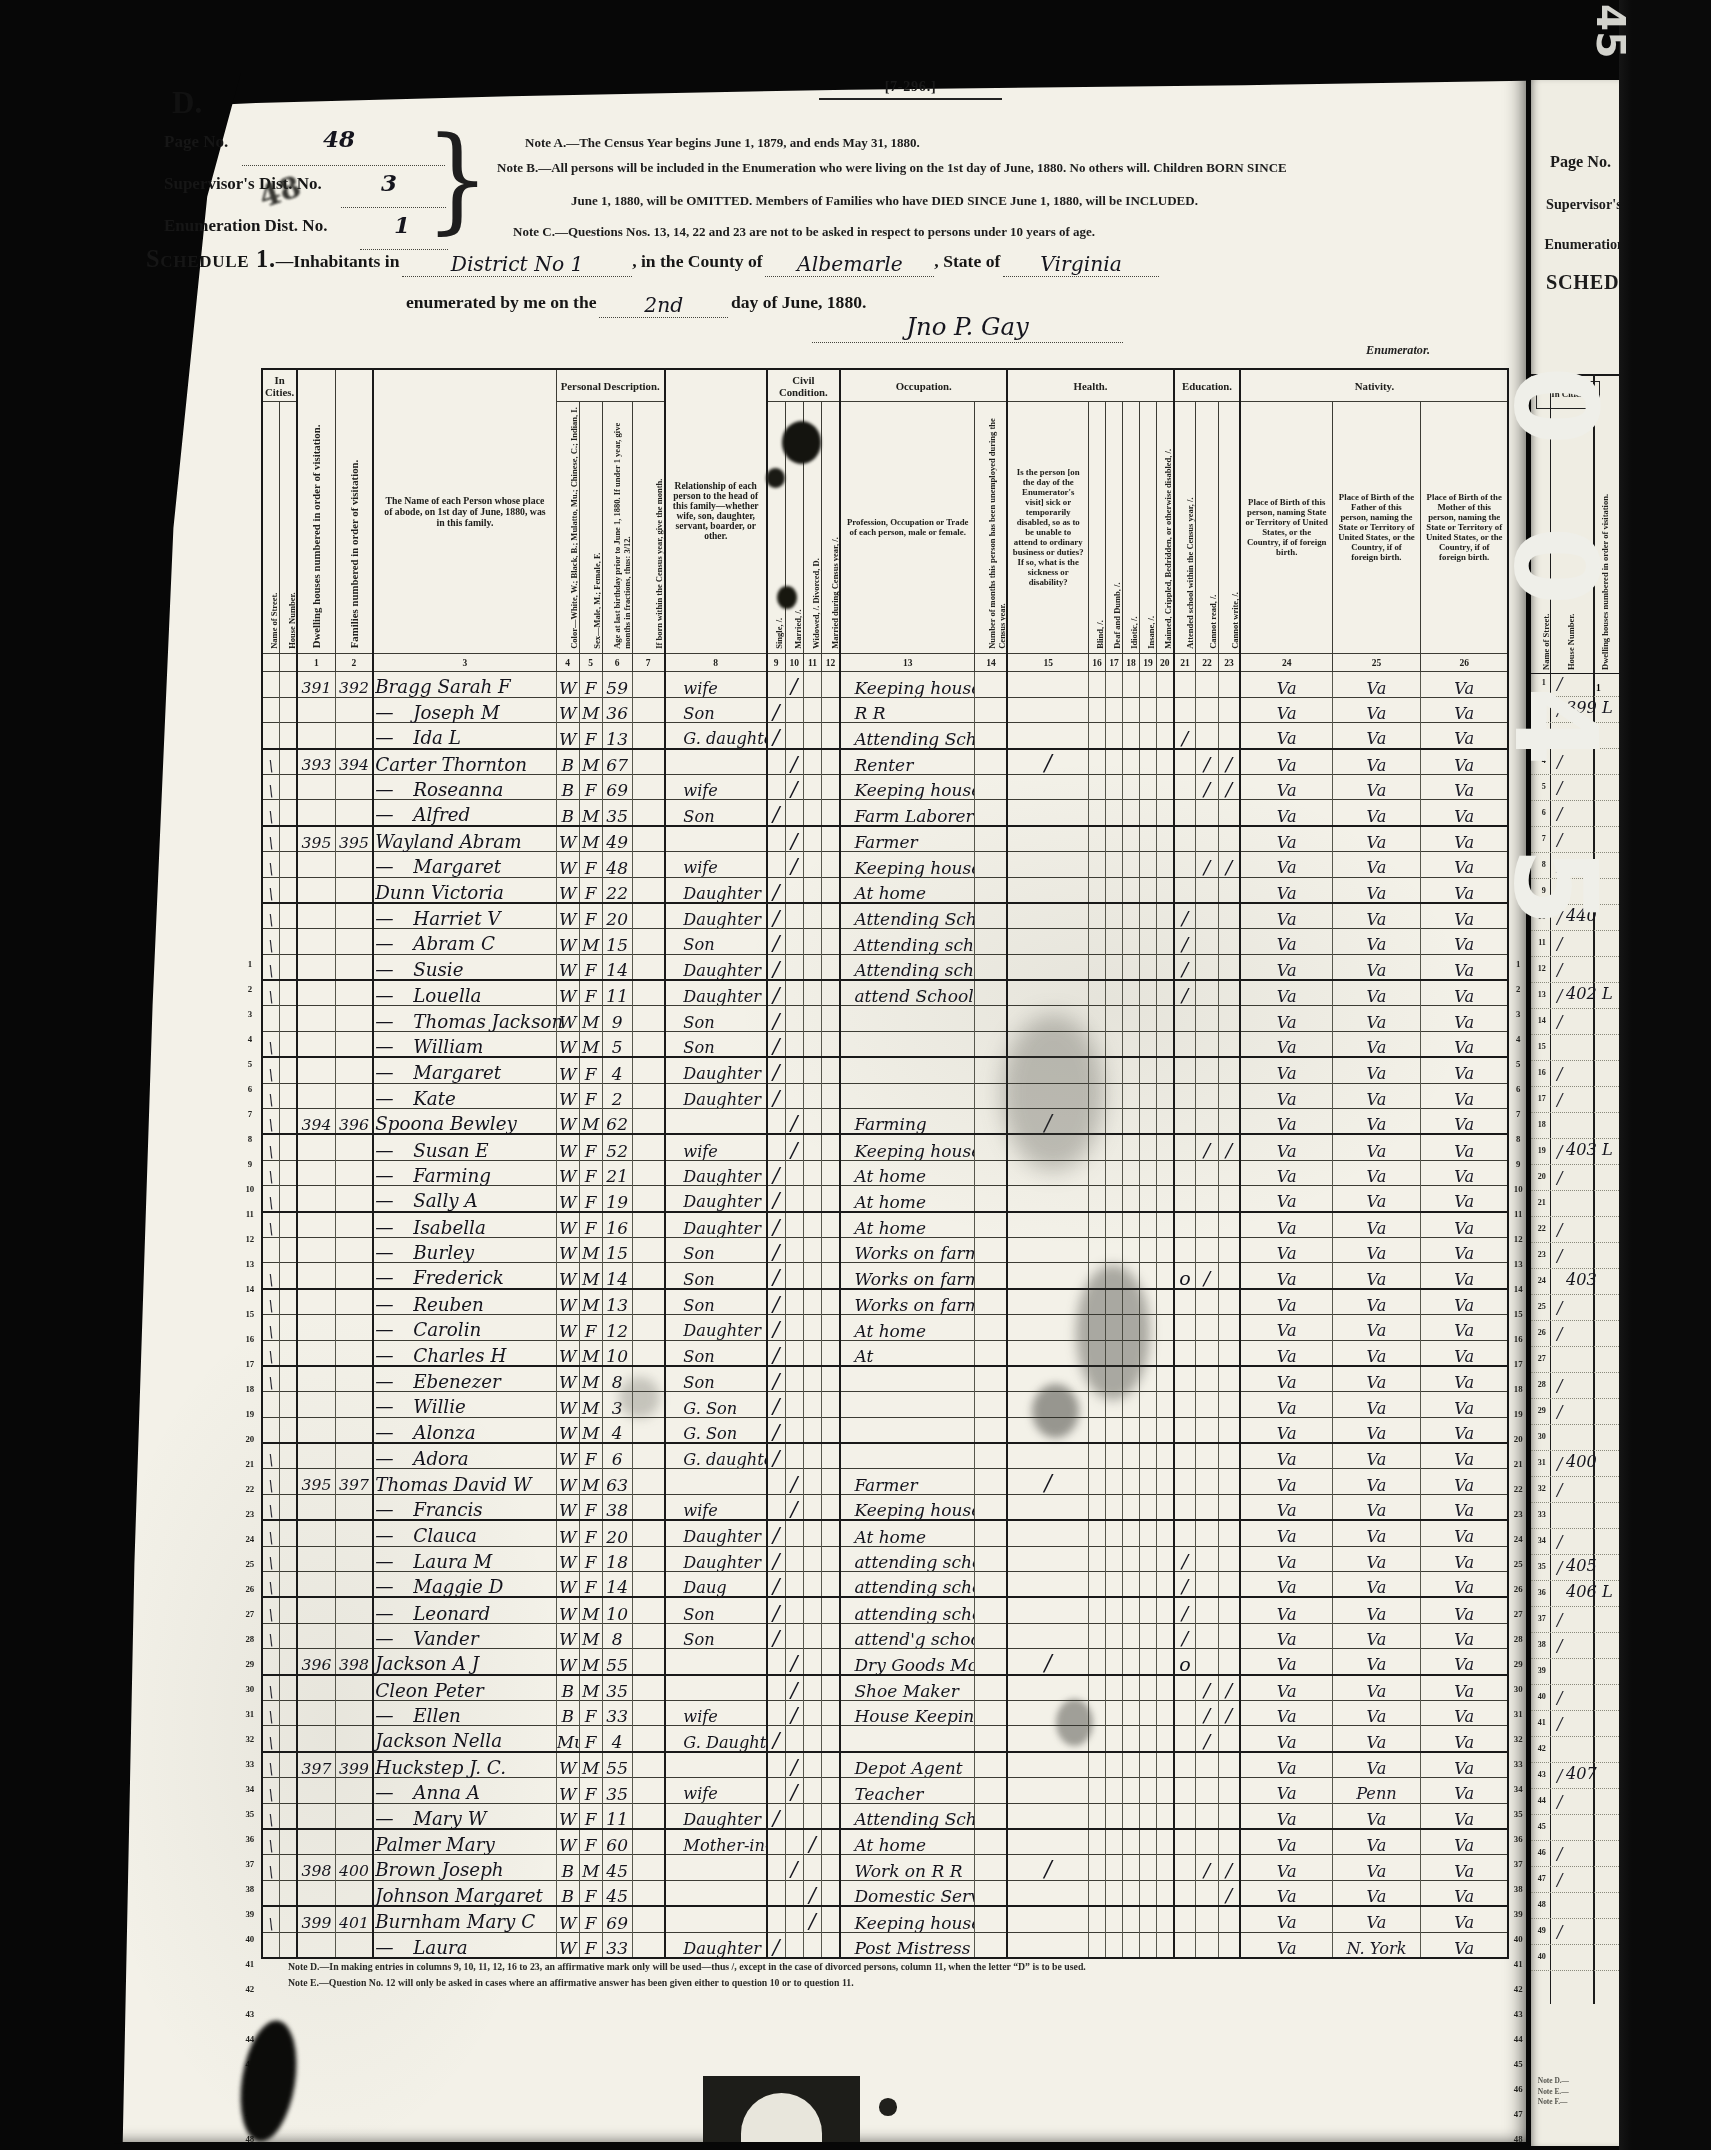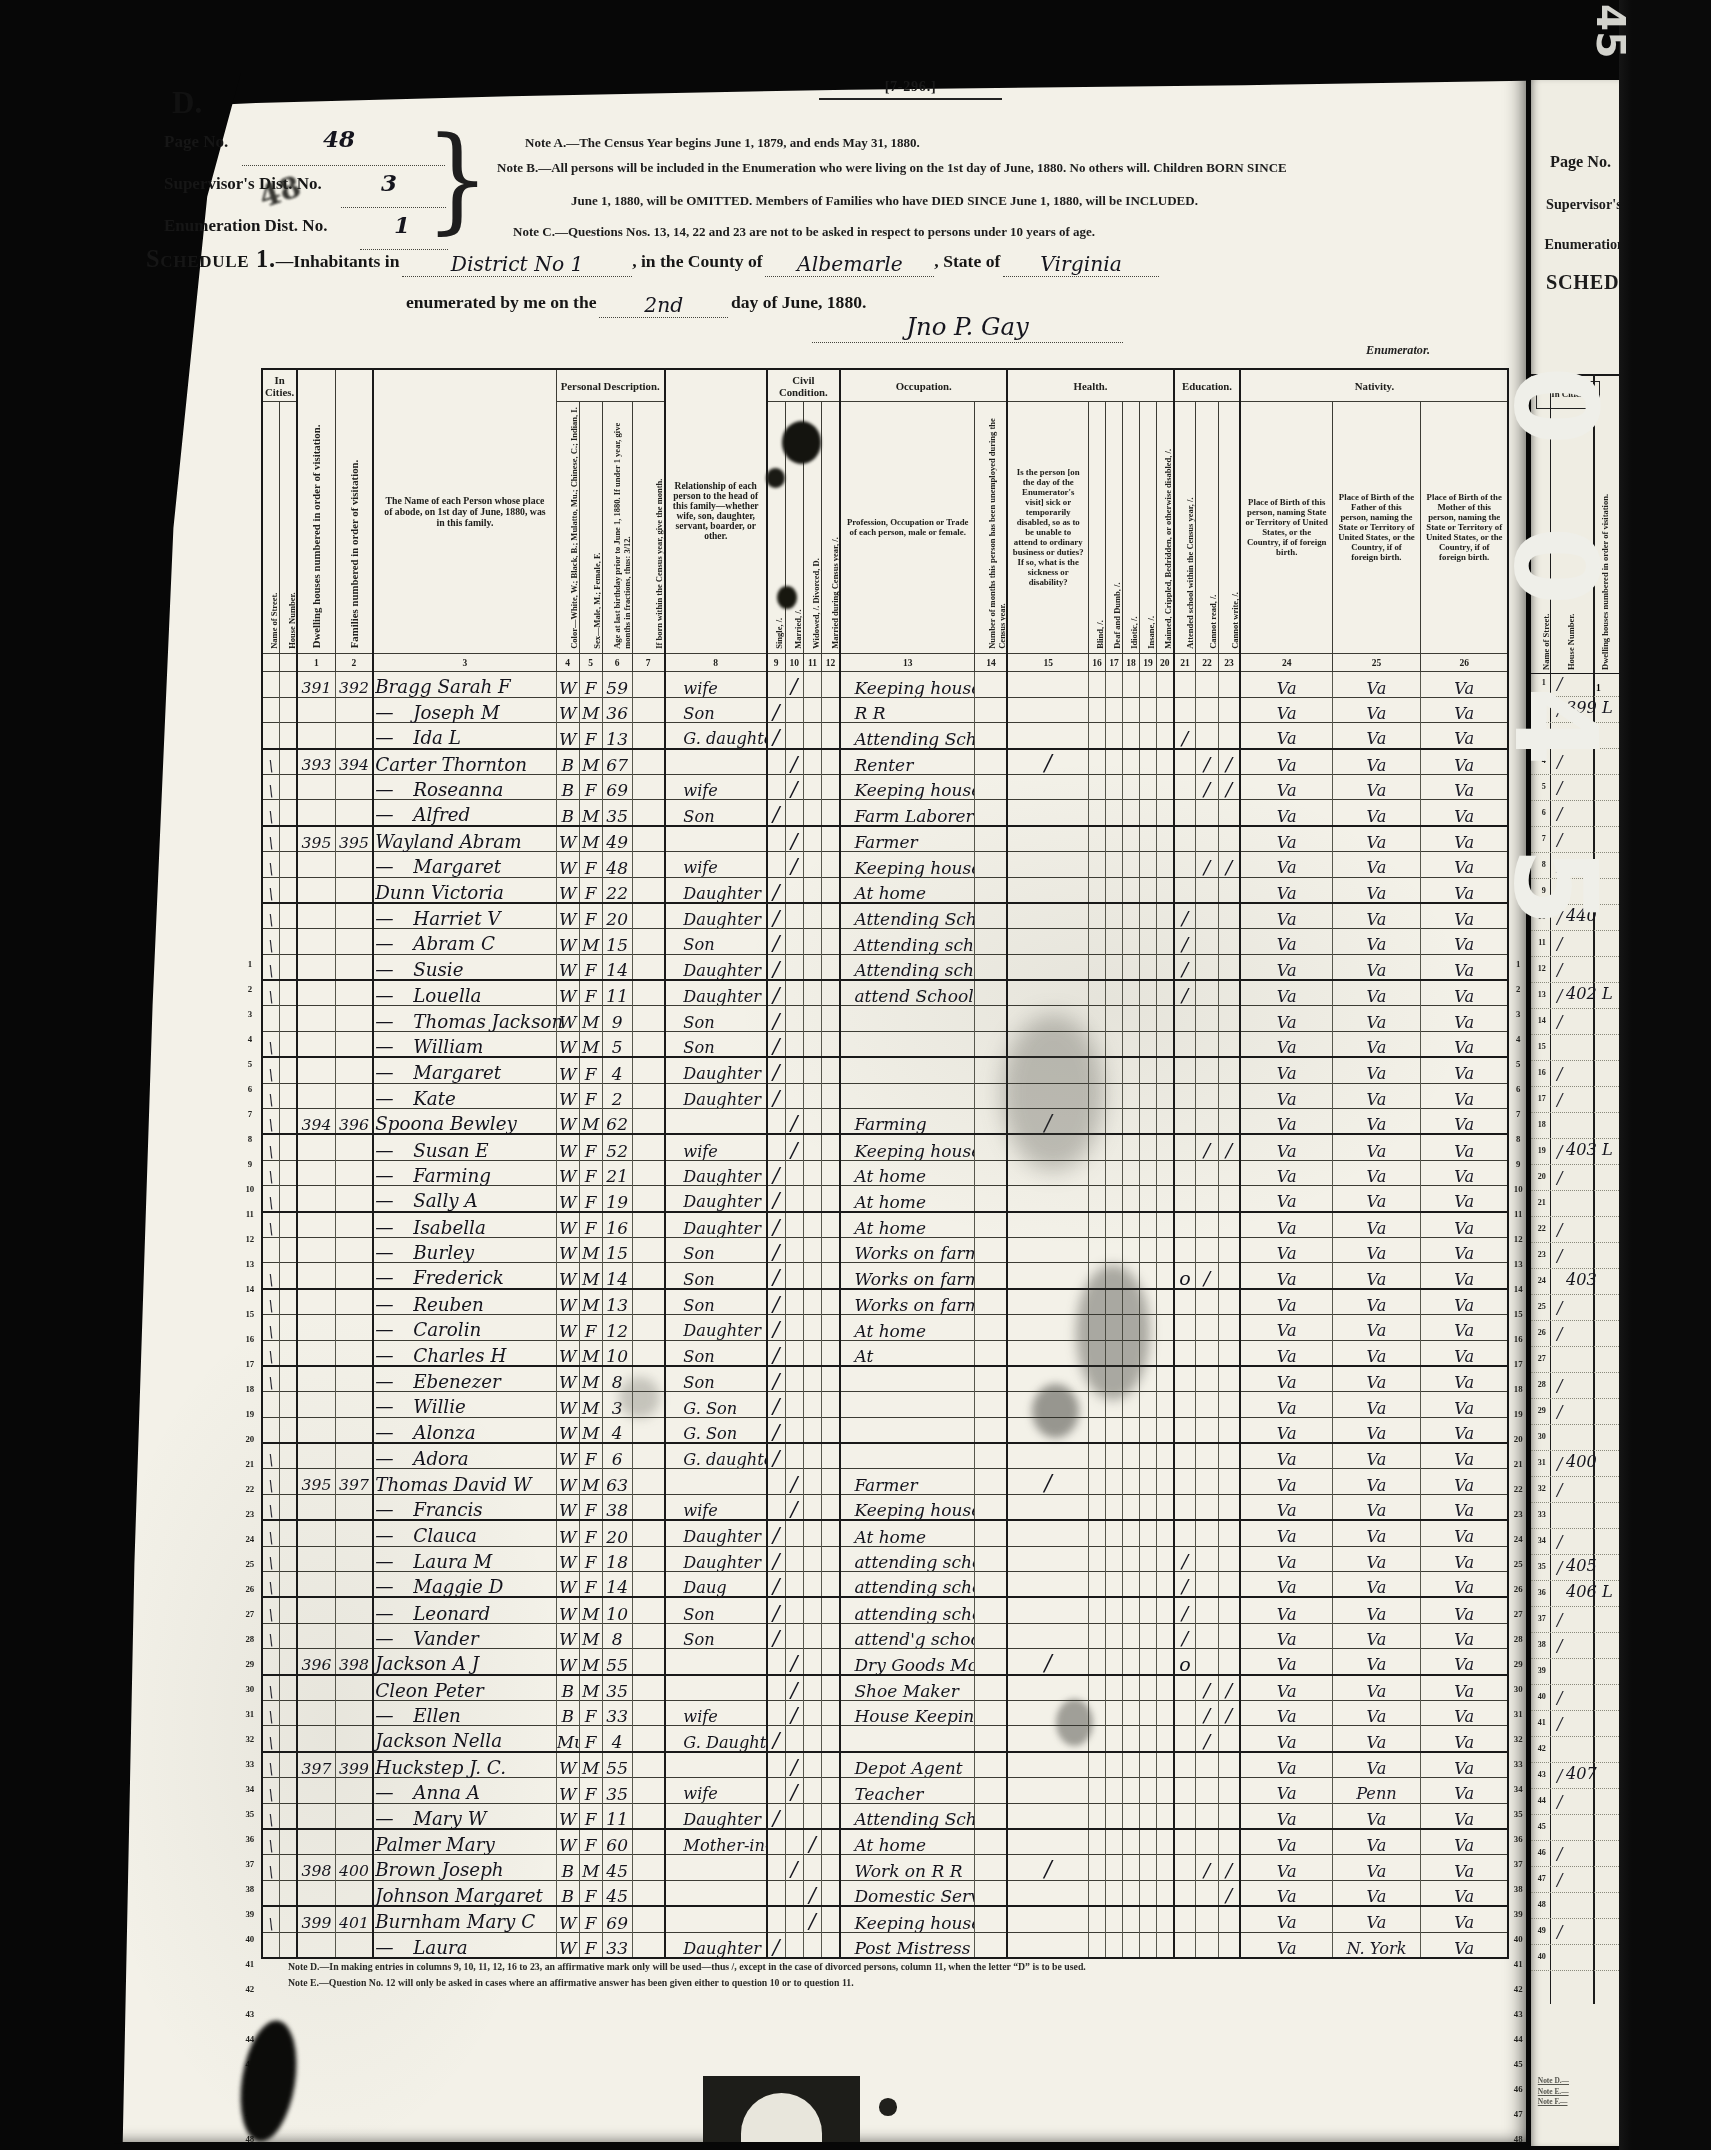--- a/index.html
+++ b/index.html
@@ -94,21 +94,21 @@
   .rbox .v1{position:absolute;left:9.5px;bottom:2.7px;height:203px;}
   .rbox .v2{position:absolute;left:35px;bottom:2.7px;height:203px;}
   .rbox .v3{position:absolute;left:69px;bottom:2.7px;height:284px;}
   .rvt{writing-mode:vertical-rl;transform:rotate(180deg);font:bold 8.5px "Liberation Serif",serif;color:#20201d;}
   .rline{position:absolute;top:294px;bottom:142px;width:0;border-left:1.7px solid #1c1c1c;}
   #rrows{position:absolute;left:0;top:591px;width:88px;}
   #rrows .rr{position:relative;height:25px;border-bottom:0.7px dotted #8a8a7c;}
   #rrows .rr .n{position:absolute;left:1.4px;top:6.8px;width:13.5px;text-align:right;font:bold 8.1px "Liberation Serif",serif;color:#22221f;}
   #rrows .rr .tick{position:absolute;left:26px;top:2.7px;font:italic 16.2px "DejaVu Serif",serif;color:#2a2a33;}
   #rrows .rr .ent{position:absolute;left:35px;top:1.4px;font:italic 16.2px "DejaVu Serif",serif;color:#15151e;white-space:nowrap;}
-  .rnotes{position:absolute;left:6.8px;bottom:39px;font:bold 7.4px "Liberation Serif",serif;color:#55554e;line-height:10.2px;text-decoration:underline;}
+  .rnotes{position:absolute;left:6.8px;bottom:39px;font:bold 7.4px "Liberation Serif",serif;color:#55554e;line-height:10.2px;}
   
   .band{position:absolute;left:1619px;top:0;width:92px;height:2151px;background:
      linear-gradient(90deg,#151515 0,#0a0a0a 14%,#0a0a0a 100%);}
   #stamp{position:absolute;left:1622px;top:366px;transform:rotate(90deg);transform-origin:0 0;
      font:bold 114px "DejaVu Sans",sans-serif;color:#efefe9;letter-spacing:81px;white-space:nowrap;}
   #stamp-top{position:absolute;left:1633px;top:4.1px;transform:rotate(90deg);transform-origin:0 0;
      font:bold 39px "DejaVu Sans",sans-serif;color:#e8e8e2;opacity:.9;}
 </style>
 </head>
 <body>

